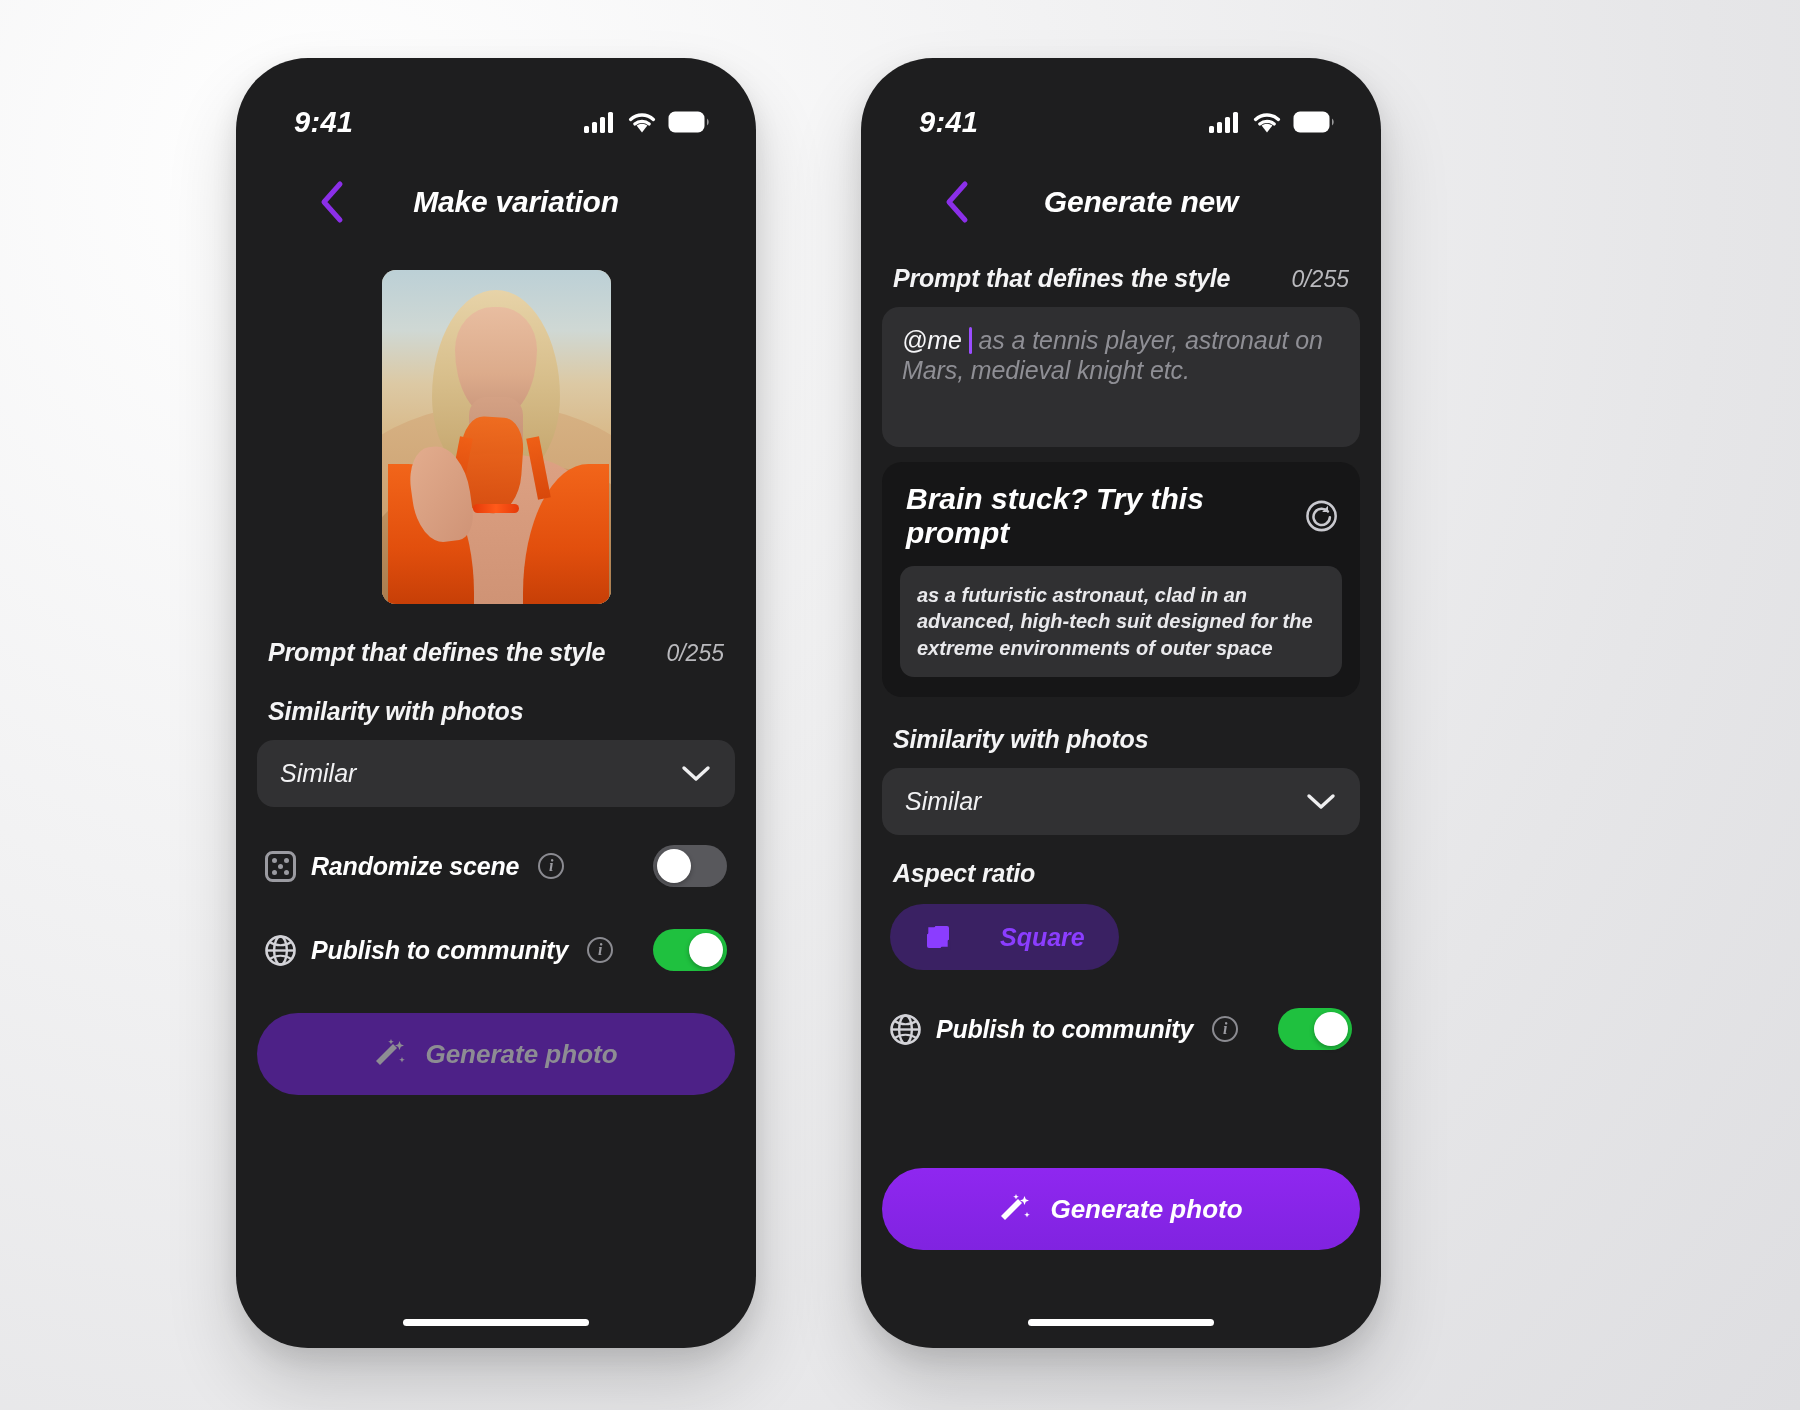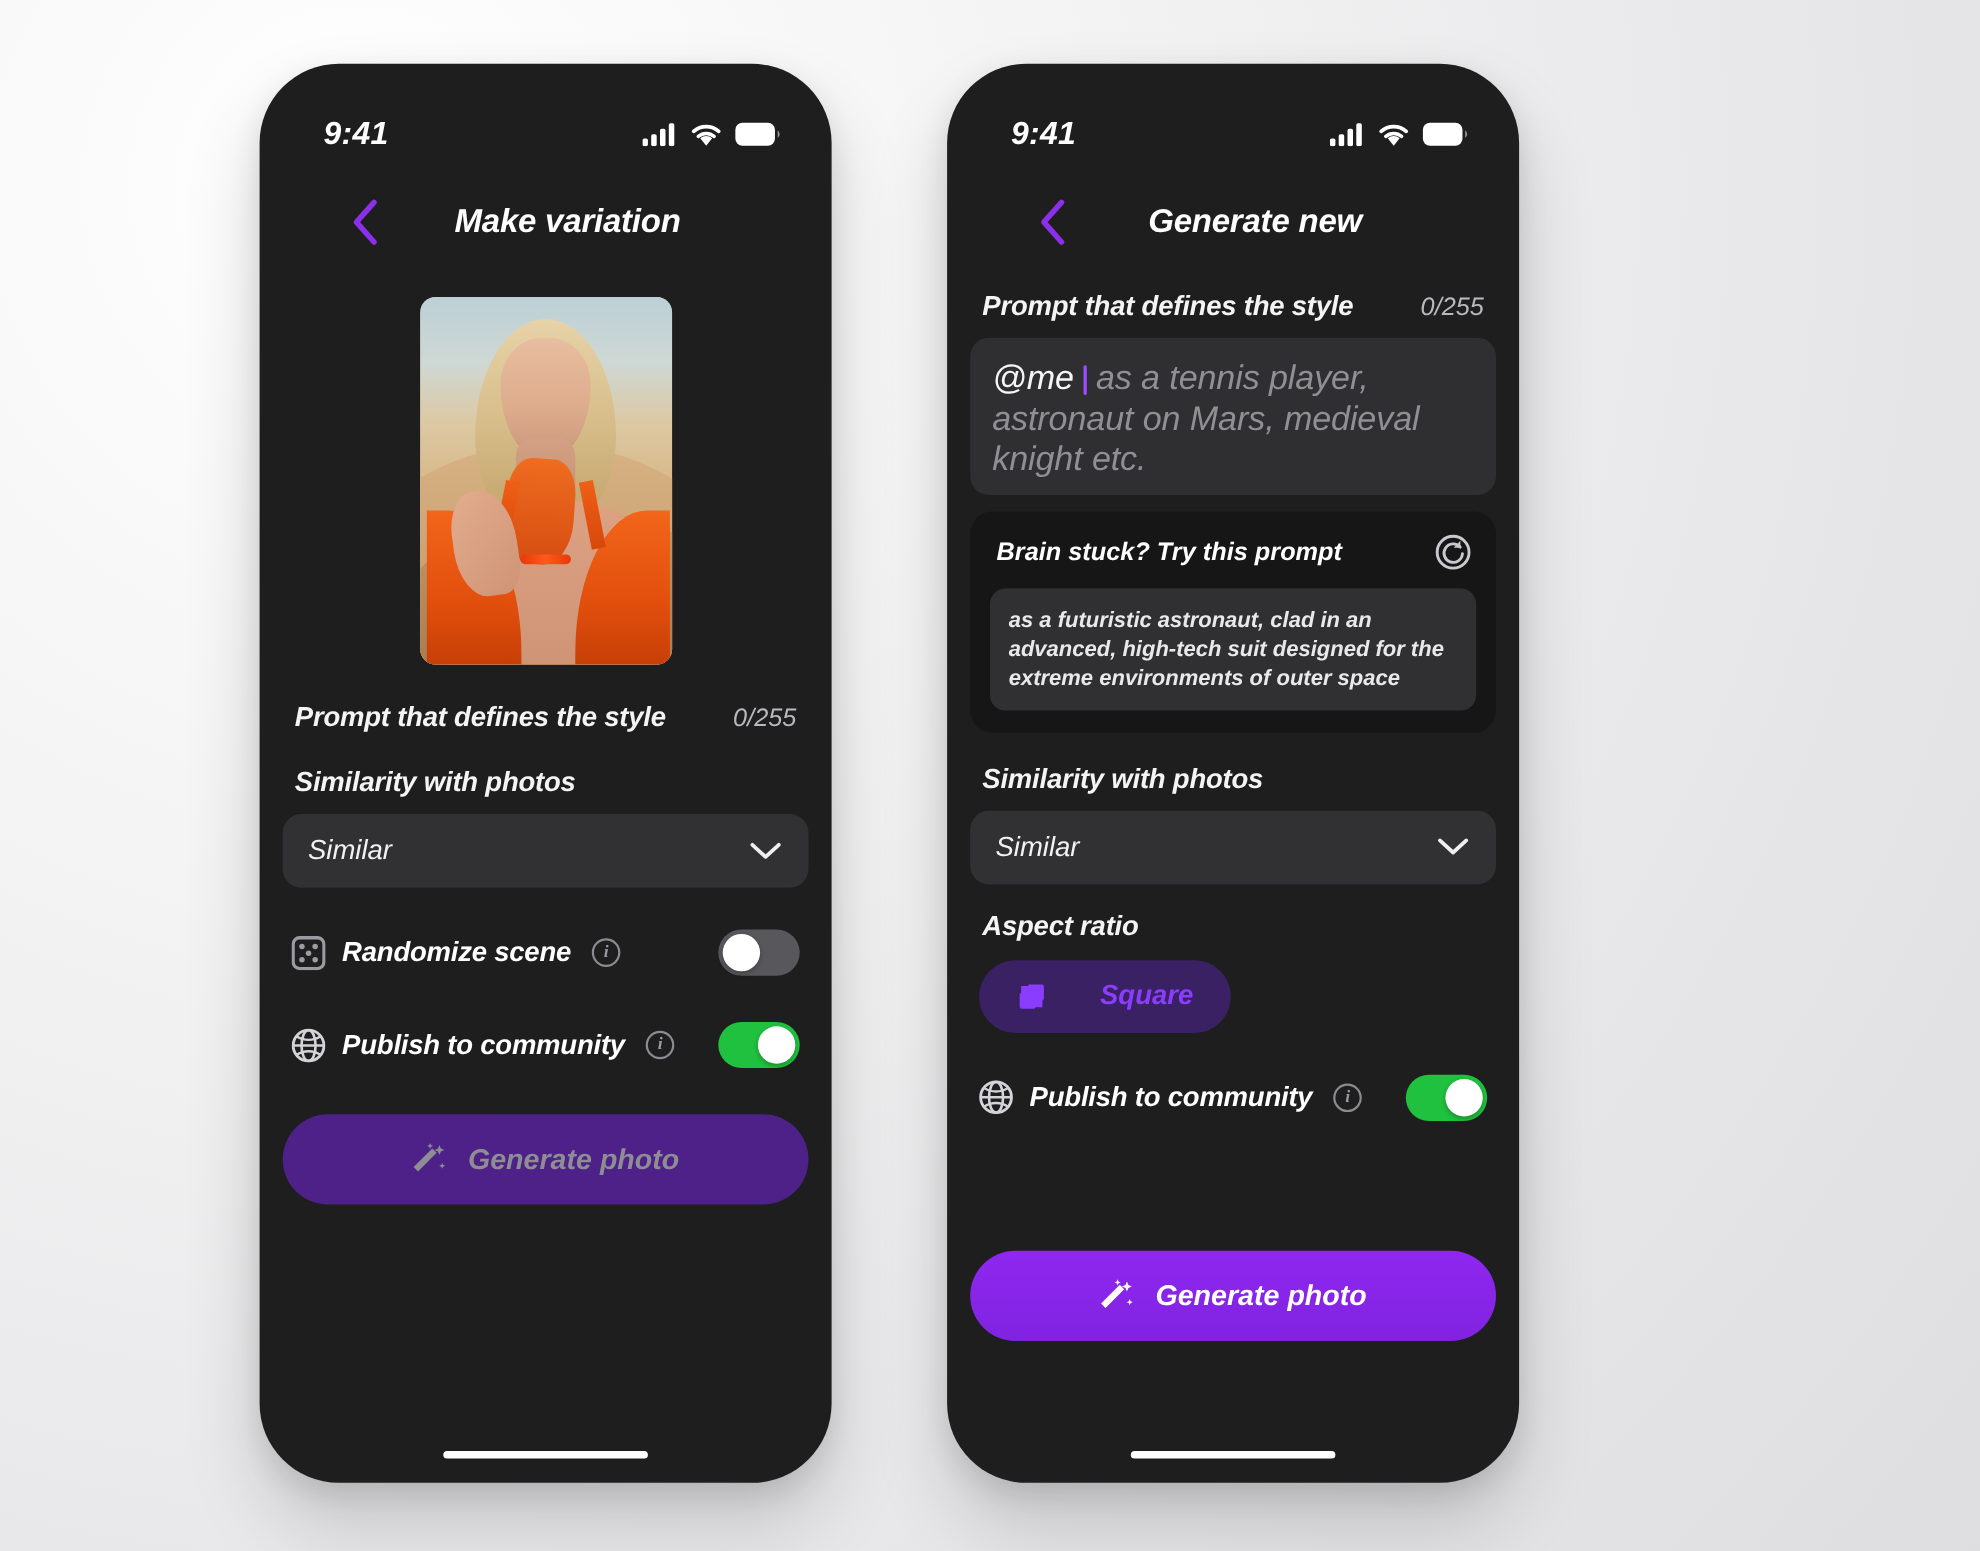--- a/index.html
+++ b/index.html
@@ -140,21 +140,21 @@
     display:flex; align-items:baseline; justify-content:space-between;
     padding:0 11px;
   }
   .field-label { color:#f4f4f5; font-size:25px; font-weight:700; letter-spacing:-.2px; }
   .counter     { color:#b9b9bd; font-size:23px; font-weight:400; }
 
   
   .textbox {
     background:#2f2f31; border-radius:17px;
     padding:19px 20px 14px;
-    color:#f2f2f4; font-size:31px; line-height:1.18; letter-spacing:-.1px;
+    color:#f2f2f4; font-size:25px; line-height:1.18; letter-spacing:-.1px;
     position:relative;
   }
   .textbox.filled { min-height:118px; }
   .textbox.empty  { min-height:140px; }
   .ph { color:#8f8f95; }
   .typed { color:#f5f5f7; }
   .caret {
     display:inline-block; width:3px; height:27px; background:#9b4dff;
     vertical-align:-5px; border-radius:2px;
   }
@@ -162,21 +162,21 @@
   
   .suggest-card {
     background:#161617; border-radius:20px;
     padding:20px 18px 20px;
     margin-top:15px;
   }
   .suggest-head {
     display:flex; align-items:center; justify-content:space-between;
     padding:0 4px 0 6px; margin-bottom:16px;
   }
-  .suggest-title { color:#fff; font-size:23px; font-weight:700; }
+  .suggest-title { color:#fff; font-size:30px; font-weight:700; }
   .suggest-body {
     background:#303032; border-radius:14px;
     padding:16px 17px;
     color:#e9e9ec; font-size:20px; font-weight:700; line-height:1.32;
   }
 
   
   .select {
     background:#313133; border-radius:17px; height:67px;
     display:flex; align-items:center; justify-content:space-between;

